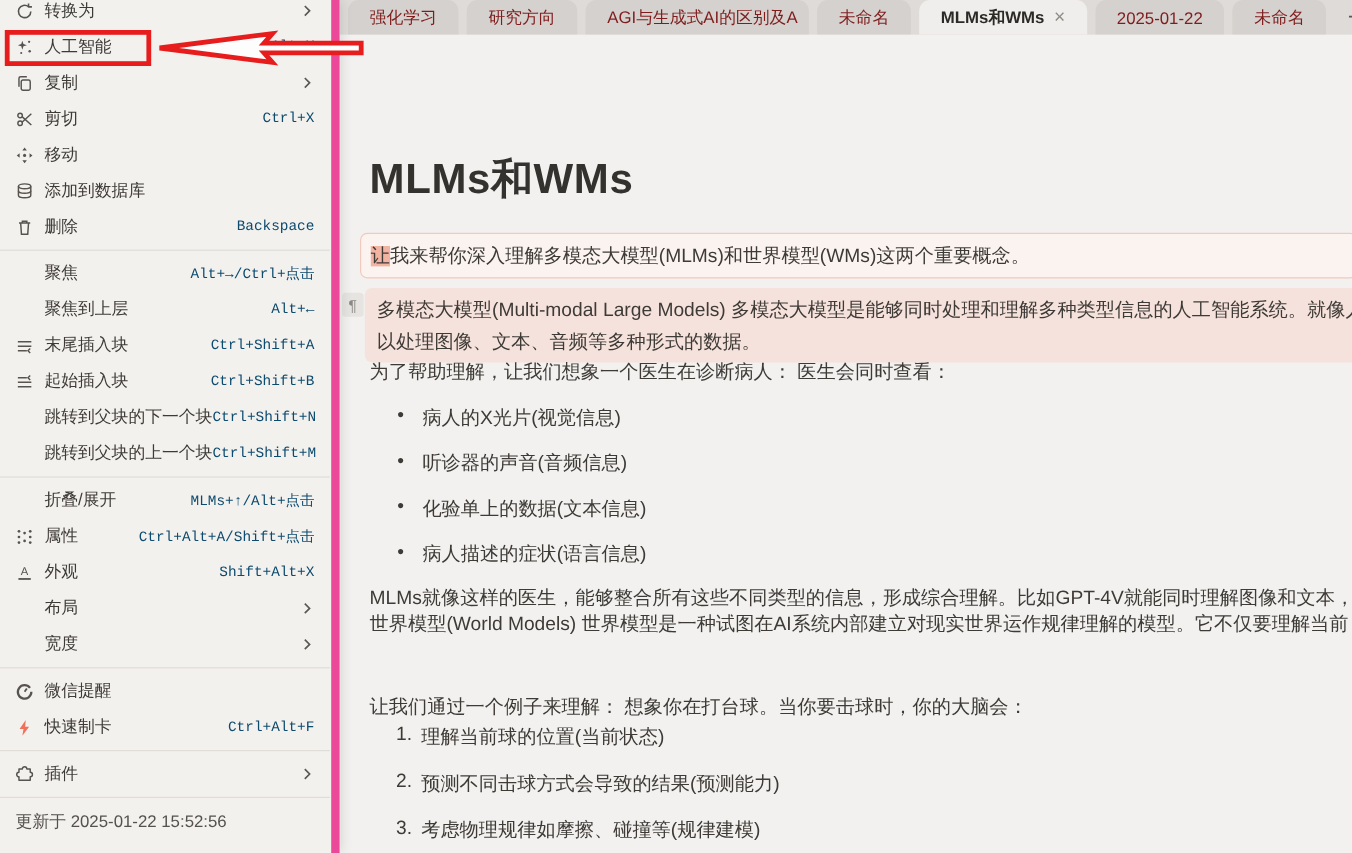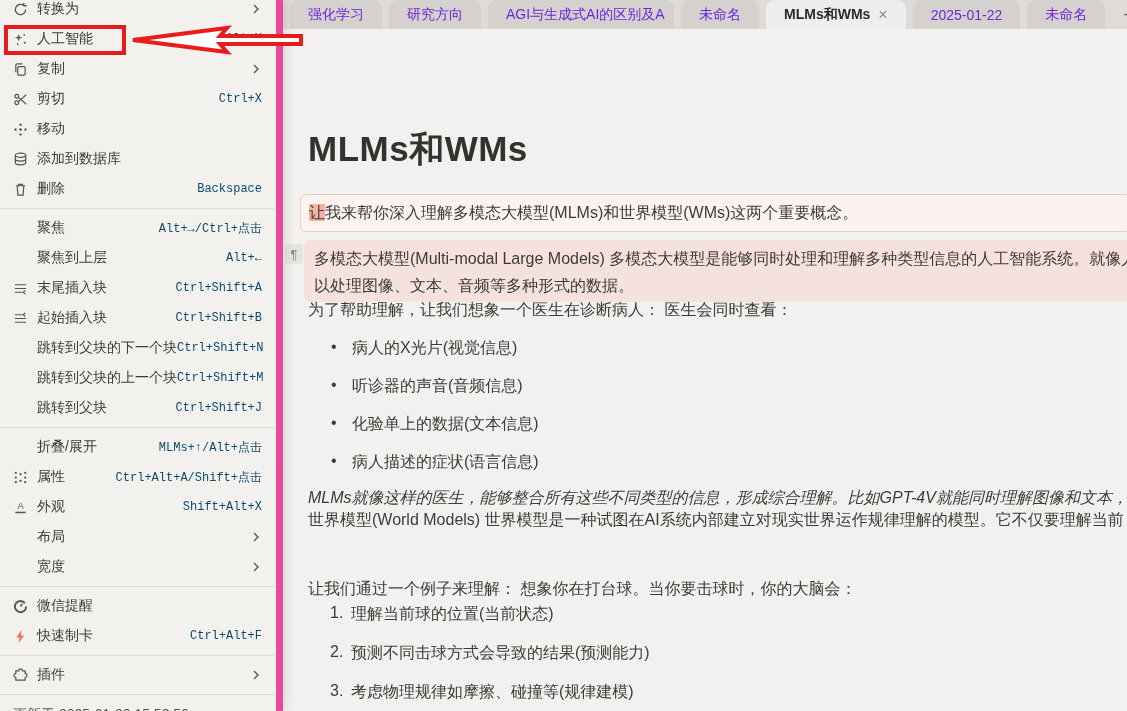--- a/index.html
+++ b/index.html
@@ -11,21 +11,21 @@
     color:#3e3b37;
   }
   
   .tabbar {
     position:absolute; left:283px; right:0; top:0; height:29px;
     background:#dedbd8; display:flex; align-items:stretch; gap:7px;
     padding-left:7px; overflow:hidden;
   }
   .tab {
     height:29px; padding:0 18px; display:flex; align-items:center; gap:8px;
-    background:#d4d1ce; border-radius:9px 9px 0 0; font-size:14px; color:#6d28d9;
+    background:#d4d1ce; border-radius:9px 9px 0 0; font-size:14px; color:#7f1d1d;
     white-space:nowrap; max-width:186px; overflow:hidden; flex:0 0 auto;
   }
   .tab.active { background:#f0eeec; color:#2c2a27; font-weight:700; }
   .tab .x { font-weight:400; color:#8d8a86; font-size:16px; line-height:1; }
   .tab-new {
     width:34px; display:flex; align-items:center; justify-content:center;
     font-size:21px; color:#5b5854; border-radius:9px 9px 0 0; flex:0 0 auto;
   }
   
   .content {
@@ -142,21 +142,21 @@
     </div>
     <div class="li bullet" style="top:385px;">
       <span class="mark">•</span>
       <span class="txt">化验单上的数据(文本信息)</span>
     </div>
     <div class="li bullet" style="top:423px;">
       <span class="mark">•</span>
       <span class="txt">病人描述的症状(语言信息)</span>
     </div>
 
-    <div class="p" style="top:459px;font-style:italic;">MLMs就像这样的医生，能够整合所有这些不同类型的信息，形成综合理解。比如GPT-4V就能同时理解图像和文本，</div>
+    <div class="p" style="top:459px;">MLMs就像这样的医生，能够整合所有这些不同类型的信息，形成综合理解。比如GPT-4V就能同时理解图像和文本，</div>
     <div class="p" style="top:481px;">世界模型(World Models) 世界模型是一种试图在AI系统内部建立对现实世界运作规律理解的模型。它不仅要理解当前</div>
     <div class="p" style="top:550px;">让我们通过一个例子来理解： 想象你在打台球。当你要击球时，你的大脑会：</div>
 
     <div class="li num" style="top:575px;">
       <span class="mark">1.</span>
       <span class="txt">理解当前球的位置(当前状态)</span>
     </div>
     <div class="li num" style="top:614px;">
       <span class="mark">2.</span>
       <span class="txt">预测不同击球方式会导致的结果(预测能力)</span>
@@ -290,25 +290,20 @@
 
       <div class="mi">
         <span class="ico"></span>
         <span class="lbl">跳转到父块的下一个块</span>
         <span class="meta">Ctrl+Shift+N</span>
       </div>
       <div class="mi">
         <span class="ico"></span>
         <span class="lbl">跳转到父块的上一个块</span>
         <span class="meta">Ctrl+Shift+M</span>
-      </div>
-      <div class="mi">
-        <span class="ico"></span>
-        <span class="lbl">跳转到父块</span>
-        <span class="meta">Ctrl+Shift+J</span>
       </div>
 
       <div class="mdiv"></div>
 
       <div class="mi">
         <span class="ico"></span>
         <span class="lbl">折叠/展开</span>
         <span class="meta">MLMs+↑/Alt+点击</span>
       </div>
 

